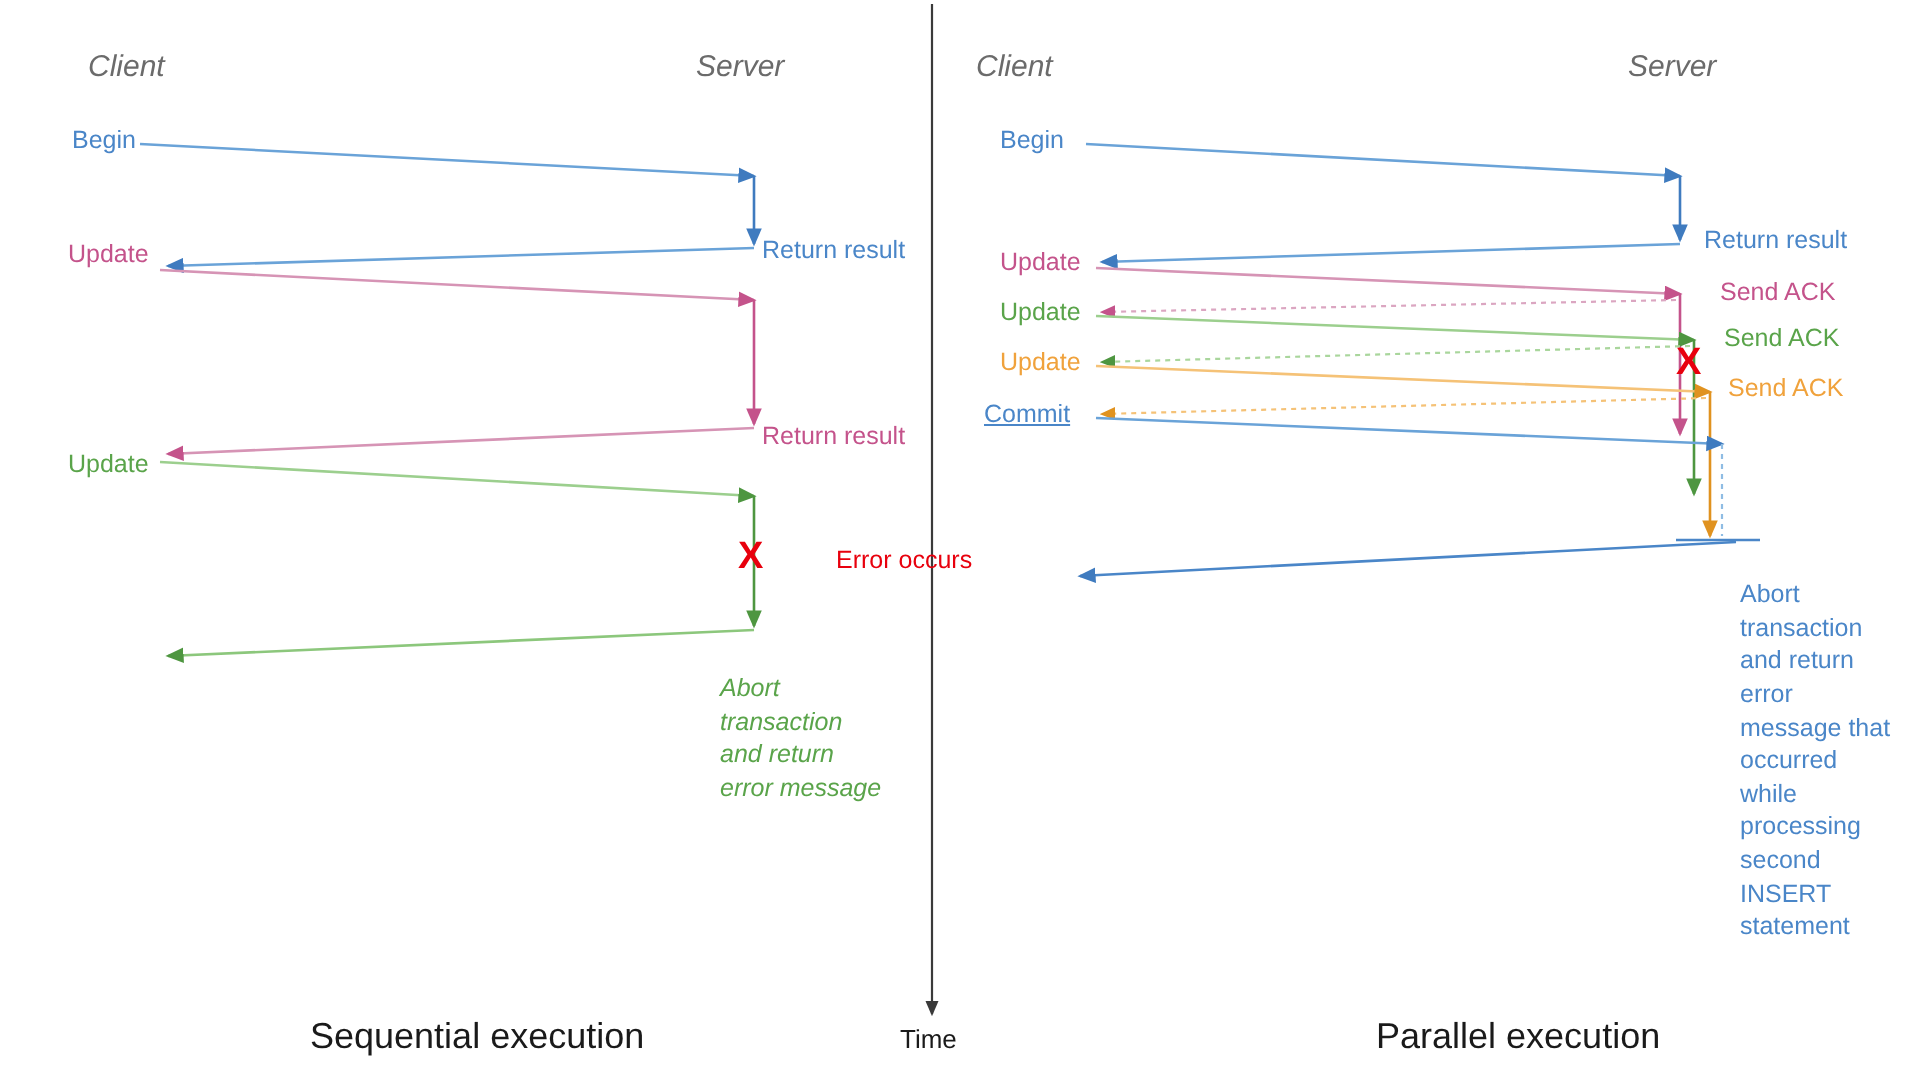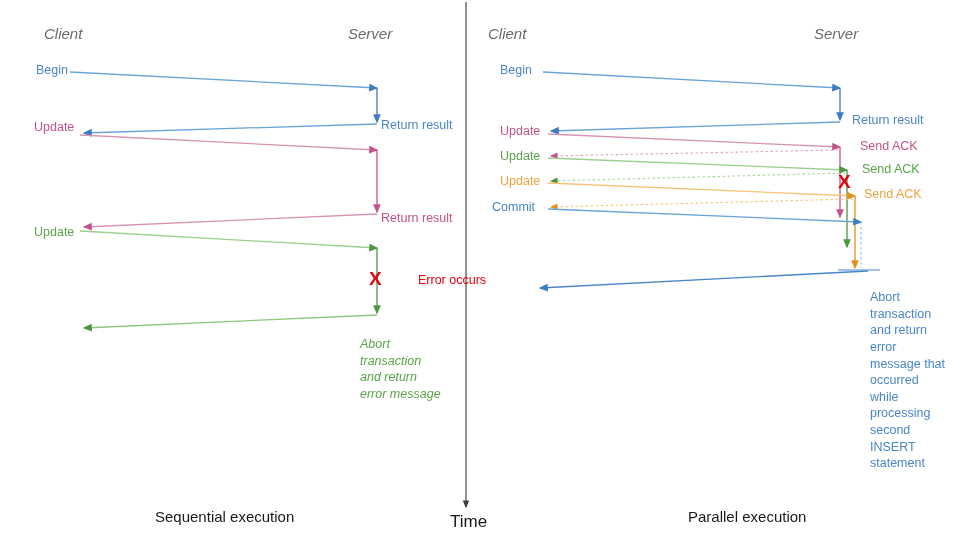--- a/index.html
+++ b/index.html
@@ -2,22 +2,22 @@
 <html><head>
 <meta charset="utf-8">
 <style>
   html,body{margin:0;padding:0;background:#ffffff;}
   body{width:960px;height:540px;overflow:hidden;
        font-family:"Liberation Sans","DejaVu Sans",sans-serif;}
   #stage{position:relative;width:960px;height:540px;background:#fff;}
   svg.layer{position:absolute;left:0;top:0;width:960px;height:540px;}
   .lbl{position:absolute;white-space:nowrap;line-height:1.18;}
   .panel-head{font-style:italic;font-size:15px;color:#6b6b6b;}
-  .panel-caption{font-size:15px;color:#1a1a1a;}
-  .time-label{font-size:17px;color:#1a1a1a;}
+  .panel-caption{font-size:18px;color:#1a1a1a;}
+  .time-label{font-size:13px;color:#1a1a1a;}
   .msg{font-size:12.5px;}
   .multiline{white-space:normal;line-height:1.33;margin-top:24px;}
   .err-x{font-size:19px;font-weight:bold;color:#e8000d;letter-spacing:0;}
 </style>
 </head>
 <body>
 
 <div id="stage">
 
   <svg class="layer" viewBox="0 0 960 540">
@@ -104,21 +104,21 @@
 
   <div class="lbl time-label" style="left:450px;top:512px;">Time</div>
 
   <div class="lbl panel-head" style="left:488px;top:25px;">Client</div>
   <div class="lbl panel-head" style="left:814px;top:25px;">Server</div>
 
   <div class="lbl msg" style="left:500px;top:63px;color:#4a86c8;">Begin</div>
   <div class="lbl msg" style="left:500px;top:124px;color:#c4538b;">Update</div>
   <div class="lbl msg" style="left:500px;top:149px;color:#5aa44a;">Update</div>
   <div class="lbl msg" style="left:500px;top:174px;color:#f0a23c;">Update</div>
-  <div class="lbl msg" style="left:492px;top:200px;color:#4a86c8;">Commit</div>
+  <div class="lbl msg" style="left:492px;top:200px;color:#4a86c8;text-decoration:underline;">Commit</div>
 
   <div class="lbl msg" style="left:852px;top:113px;color:#4a86c8;">Return result</div>
   <div class="lbl msg" style="left:860px;top:139px;color:#c4538b;">Send ACK</div>
   <div class="lbl msg" style="left:862px;top:162px;color:#5aa44a;">Send ACK</div>
   <div class="lbl msg" style="left:864px;top:187px;color:#f0a23c;">Send ACK</div>
 
   <div class="lbl err-x" style="left:838px;top:171px;">X</div>
 
   <div class="lbl msg multiline" style="left:870px;top:265px;width:76px;color:#4a86c8;">Abort transaction and return error message that occurred while processing second INSERT statement</div>
 

